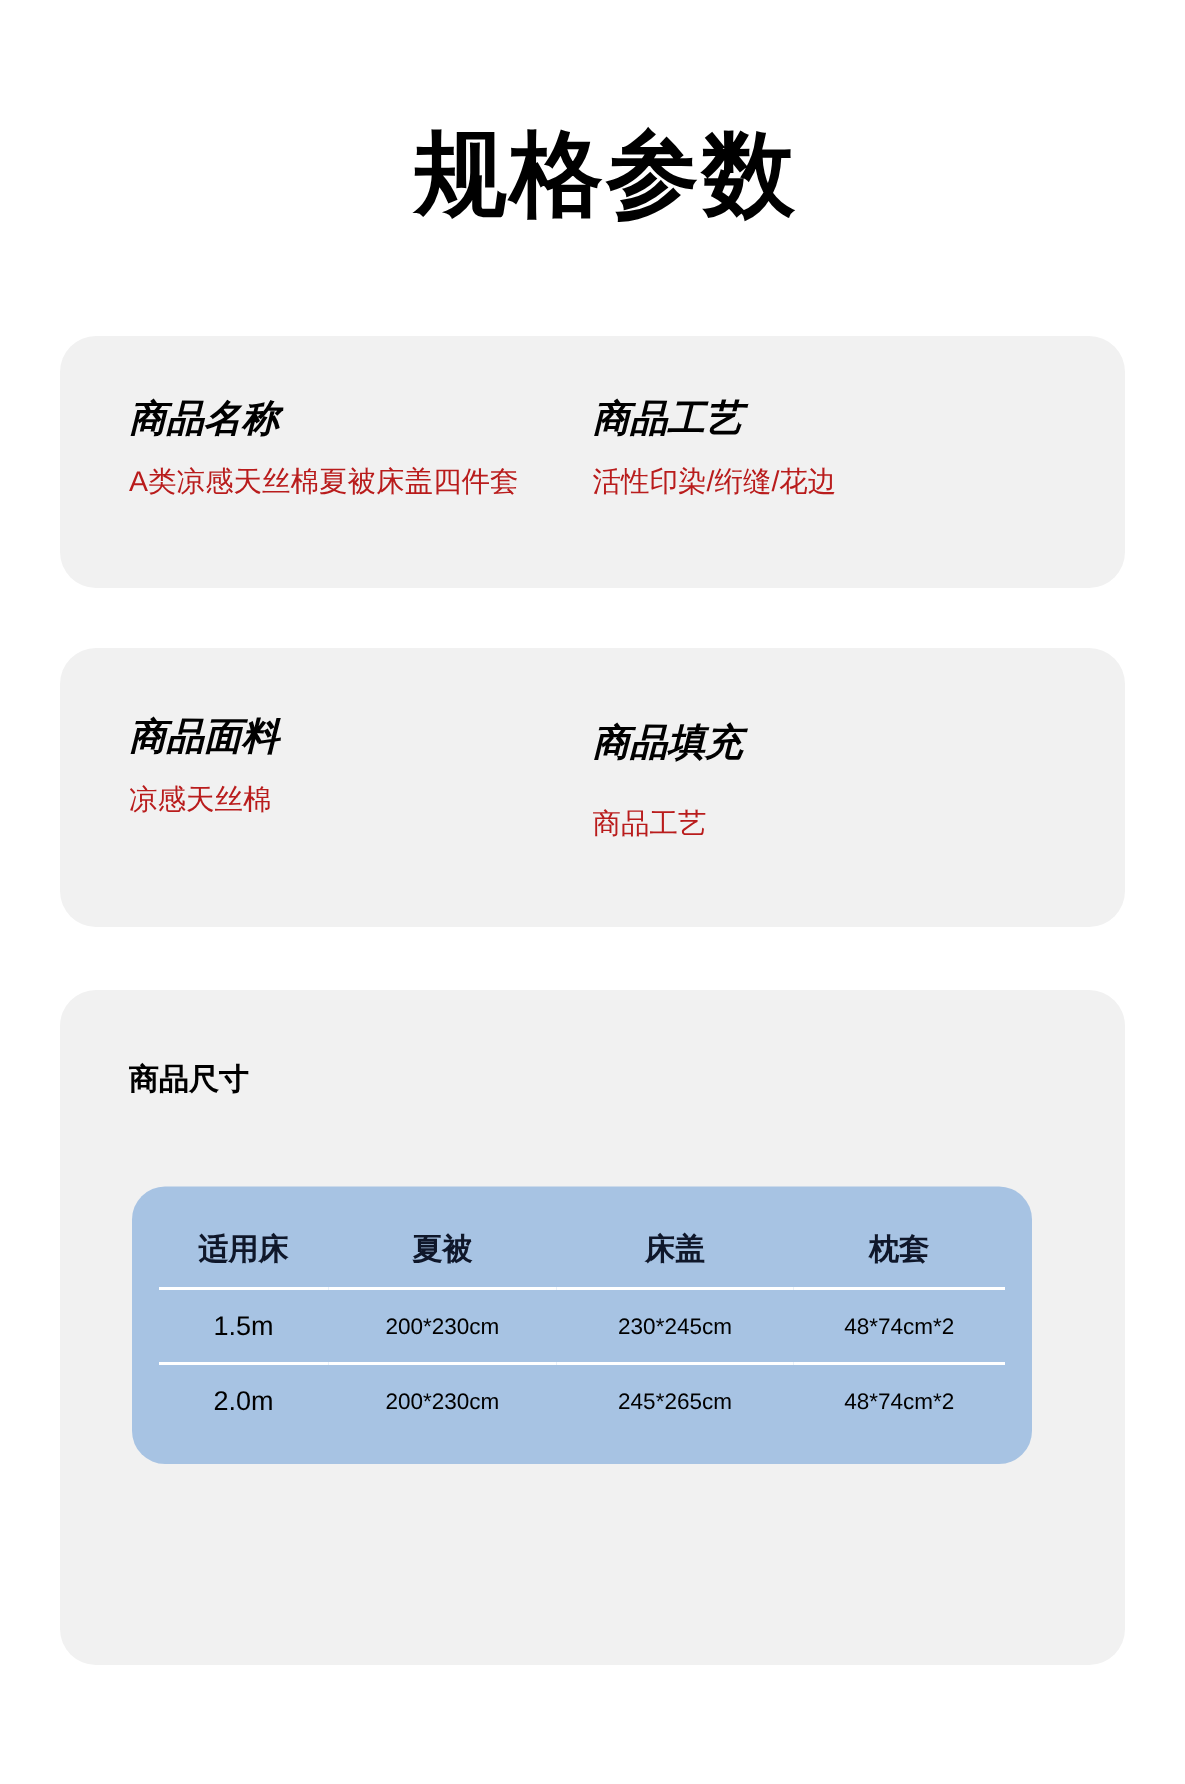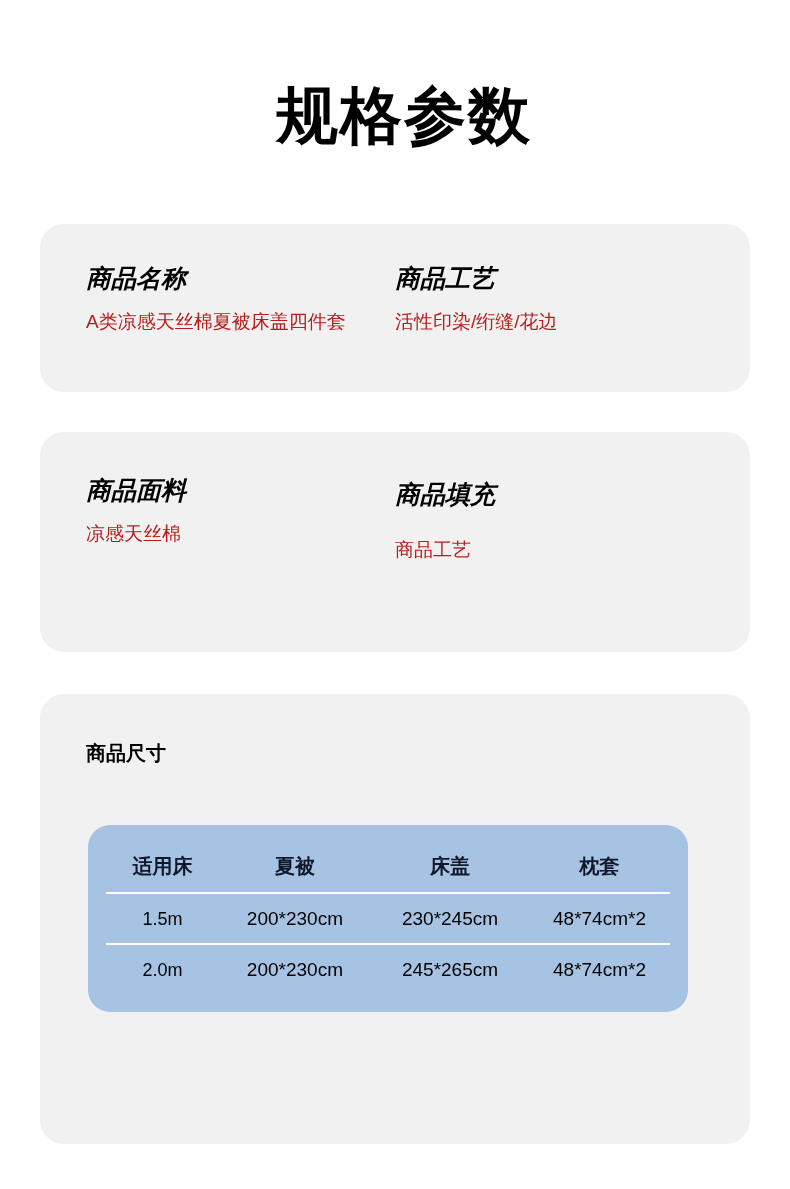--- a/index.html
+++ b/index.html
@@ -45,21 +45,21 @@
   }
 
   .card-1 {
     margin-top: 74px;
     height: 168px;
     padding: 40px 46px 0 46px;
   }
 
   .card-2 {
     margin-top: 40px;
-    height: 220px;
+    height: 186px;
     padding: 44px 46px 0 46px;
   }
 
   .card-3 {
     margin-top: 42px;
     height: 450px;
     padding: 46px 46px 0 46px;
   }
 
   .spec-row {
@@ -123,21 +123,21 @@
     padding: 14px 0 12px 0;
     text-align: center;
     font-family: "DejaVu Sans", "Liberation Sans", sans-serif;
   }
 
   table.size-table tr.head-row th {
     border-bottom: 2px solid #ffffff;
   }
 
   table.size-table td {
-    font-size: 19px;
+    font-size: 15px;
     color: #000000;
     padding: 14px 0 13px 0;
     text-align: center;
     border-bottom: 2px solid #ffffff;
   }
 
   table.size-table tr:last-child td {
     border-bottom: none;
   }
 

